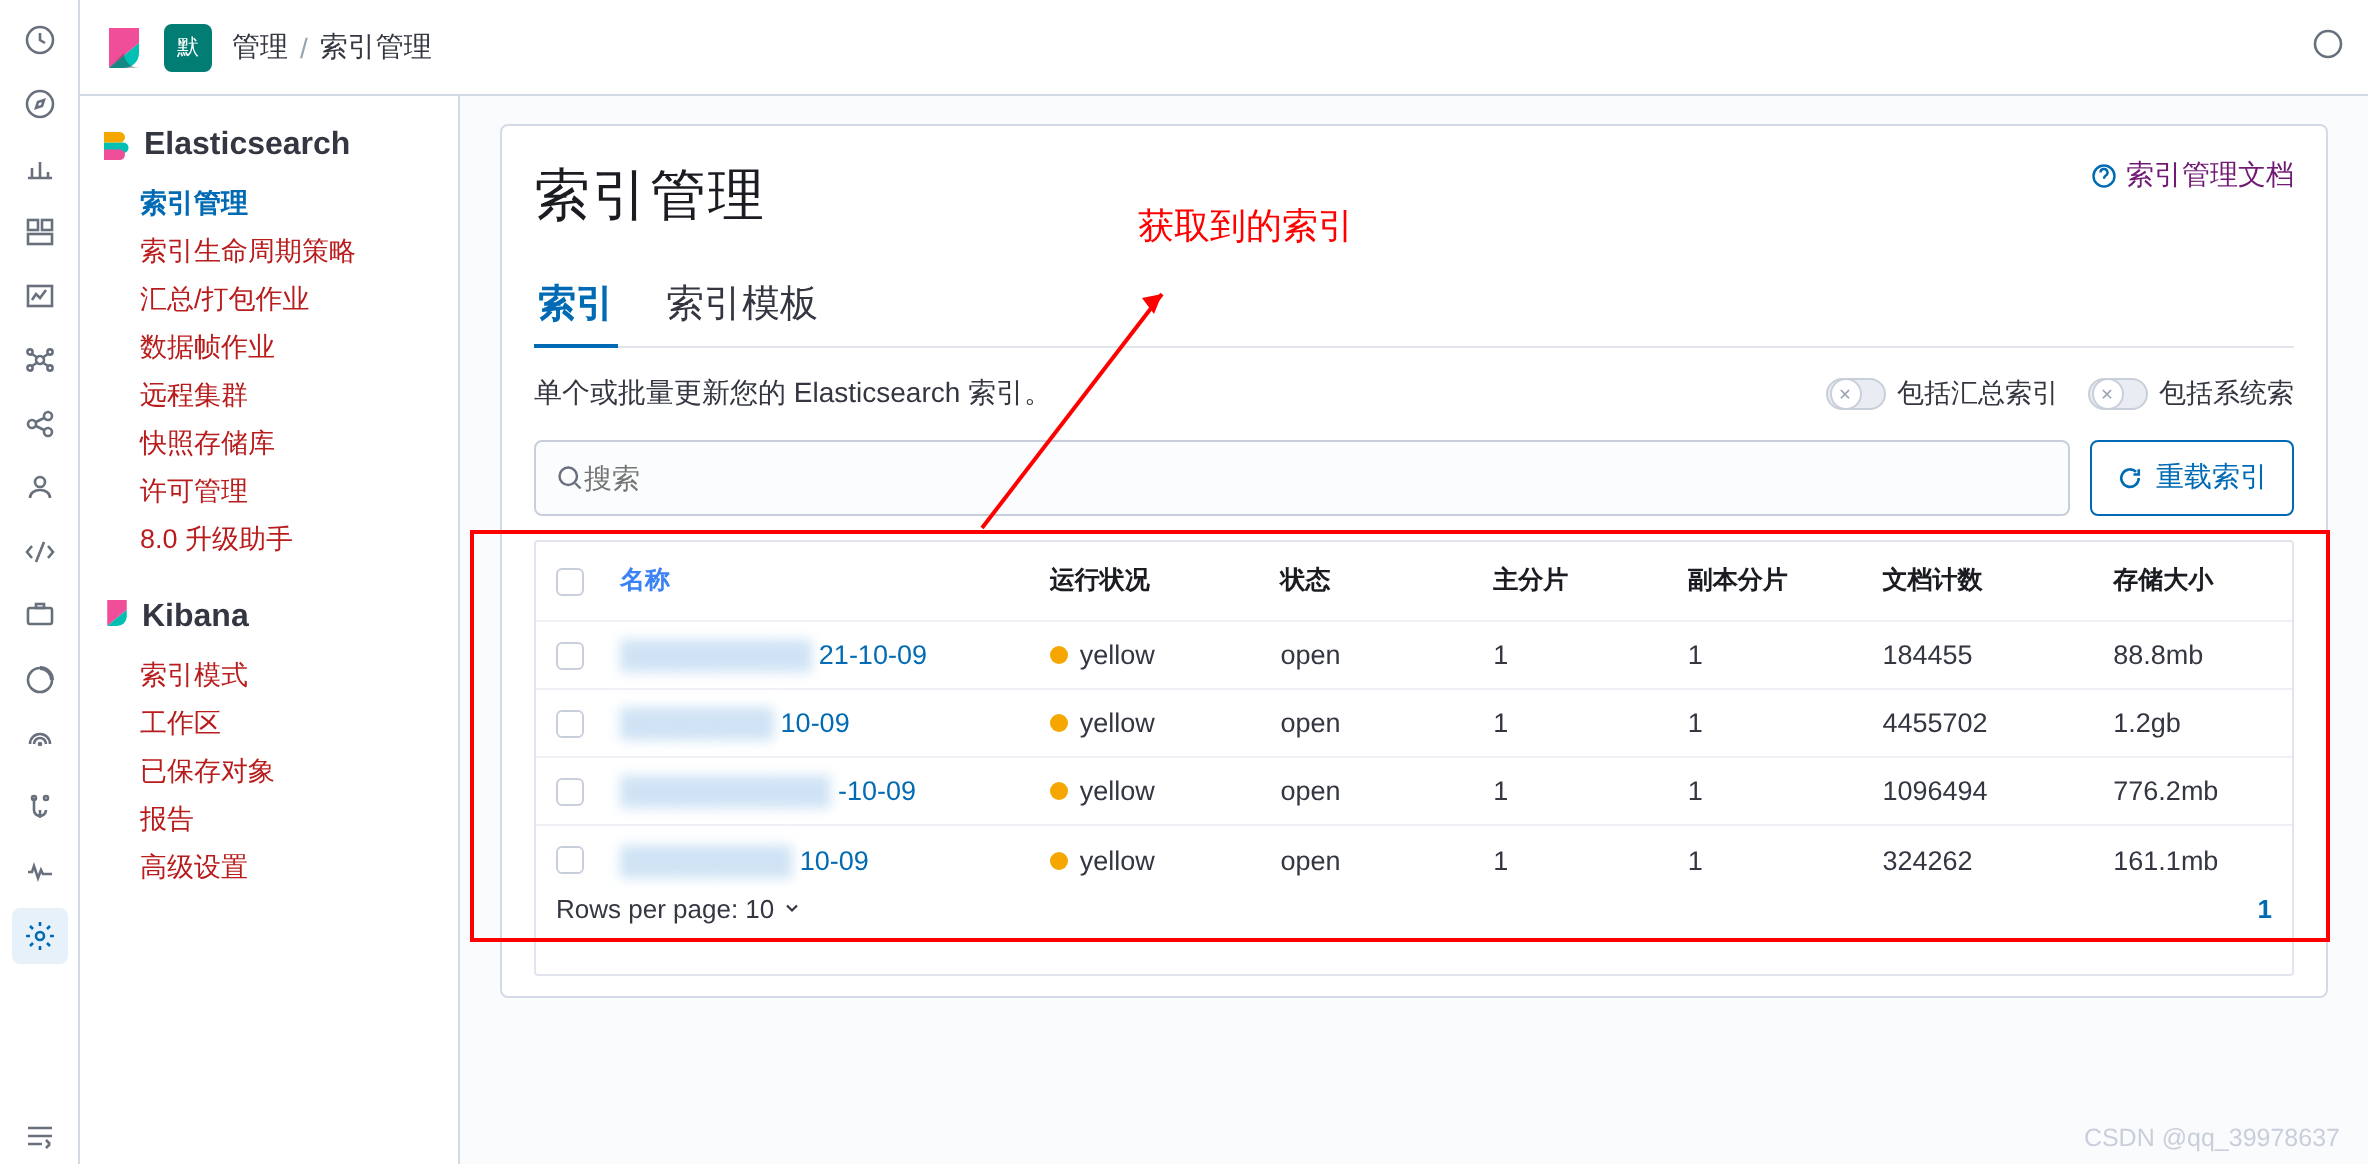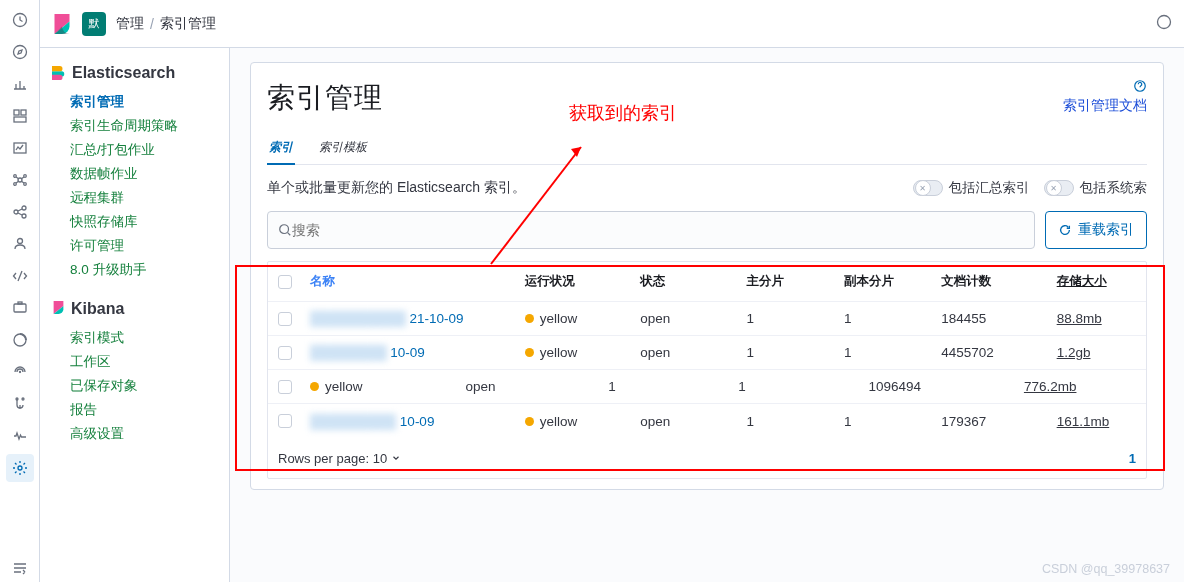--- a/index.html
+++ b/index.html
@@ -11,30 +11,30 @@
 .leftnav .spacer { flex:1; }
 .header { height: 48px; border-bottom: 1px solid #d3dae6; display:flex; align-items:center; padding: 0 12px; gap:10px;}
 .header .klogo { font-size:20px; font-weight:bold; display:flex;}
 .breadcrumb { color:#343741; font-size:14px; display:flex; gap:6px; align-items:center;}
 .breadcrumb .sep { color:#98a2b3;}
 .content { flex:1; display:flex; flex-direction:column; }
 .main { flex:1; display:flex;}
 .sidebar { width: 190px; padding: 16px 12px; border-right:1px solid #d3dae6; }
 .sb-section { margin-bottom: 18px;}
 .sb-title { font-weight:700; font-size:16px; display:flex; align-items:center; gap:6px; margin-bottom:8px;}
-.sb-item { font-size:13.5px; padding: 3px 0 3px 18px; color:#15803d; cursor:pointer; }
+.sb-item { font-size:13.5px; padding: 3px 0 3px 18px; color:#b91c1c; cursor:pointer; }
 .sb-item.active { color:#006bb4; font-weight:600;}
 .es-icon { width:14px; height:14px; display:inline-block;}
 .page { flex:1; padding: 14px 20px; background:#fafbfd; overflow:hidden;}
 .panel { background:#fff; border:1px solid #d3dae6; border-radius:4px; padding: 16px 16px 10px 16px; position:relative; }
 .page-head { display:flex; justify-content:space-between; align-items:flex-start; }
 .page-title { font-size:28px; font-weight:400; color:#1a1c21; letter-spacing:1px;}
-.doc-link { color:#1d4ed8; font-size:14px; display:flex; align-items:flex-end; gap:4px;flex-direction:column;}
+.doc-link { color:#701a75; font-size:14px; display:flex; align-items:center; gap:4px;}
 .tabs { display:flex; gap: 22px; margin-top: 14px; border-bottom:1px solid #e2e5ee;}
-.tab { padding: 8px 2px; font-size:12px; color:#343741; cursor:pointer; position:relative;font-style:italic;}
+.tab { padding: 8px 2px; font-size:19px; color:#343741; cursor:pointer; position:relative;}
 .tab.active { color:#006bb4; font-weight:600;}
 .tab.active::after { content:""; position:absolute; left:0; right:0; bottom:-1px; height:2px; background:#006bb4;}
 .subhead { display:flex; justify-content:space-between; align-items:center; margin-top:14px;}
 .subhead .desc { font-size:14px; color:#343741;}
 .switches { display:flex; gap:14px; align-items:center;}
 .switch { display:flex; align-items:center; gap:6px; font-size:13.5px; color:#343741;}
 .switch .sw { width:30px; height:16px; border-radius:10px; background:#e9edf3; border:1px solid #c9cfda; position:relative;}
 .switch .sw::after { content:"✕"; position:absolute; top:-1px; left:1px; width:14px; height:14px; background:#fff; border:1px solid #c9cfda; border-radius:50%; font-size:8px; display:flex; align-items:center; justify-content:center; color:#98a2b3;}
 .searchrow { display:flex; gap:10px; margin-top:14px;}
 .searchbox { flex:1; border:1px solid #c9cfda; border-radius:4px; display:flex; align-items:center; padding:0 10px; height:38px; background:#fbfcfd;}
@@ -47,23 +47,23 @@
 .trow:last-child { border-bottom:none;}
 .cell { padding: 0 8px;}
 .c-chk { width:34px; display:flex; justify-content:center;}
 .c-name { flex: 2.2; color:#006bb4;}
 .c-name .blur { filter: blur(3px); background:#cfe3f5; color:#cfe3f5; border-radius:2px; display:inline-block;}
 .c-status { flex:1.1; display:flex; align-items:center; gap:6px;}
 .c-state { flex:1;}
 .c-shard { flex:0.9;}
 .c-rep { flex:0.9;}
 .c-docs { flex:1.1;}
-.c-size { flex:0.9;text-decoration:underline;}
+.c-size { flex:0.9;}
 .dot { width:9px; height:9px; border-radius:50%; background:#f5a700;}
-.tfoot { display:flex; justify-content:space-between; align-items:center; height:40px; padding:0 10px; font-size:13px; color:#343741;}
+.tfoot { display:flex; justify-content:space-between; align-items:flex-start; height:40px; padding:0 10px; font-size:13px; color:#343741;}
 .pager { color:#006bb4; font-weight:600;}
 .annotation { position:absolute; color:#ff0000; font-size:18px; font-weight:400; pointer-events:none;}
 .arrow { position:absolute; pointer-events:none;}
 .redbox { position:absolute; border:2px solid #ff0000; pointer-events:none;}
 .chk { width:14px; height:14px; border:1px solid #c9cfda; border-radius:3px; background:#fff;}
 .watermark { position:absolute; right:14px; bottom:6px; color:#c9cfda; font-size:12.5px;}
 .topright { margin-left:auto; color:#69707d;}
 .kb-icon { display:inline-block;}
 </style>
 </head>
@@ -319,20 +319,21 @@
     <div class="cell c-state">open</div>
     <div class="cell c-shard">1</div>
     <div class="cell c-rep">1</div>
     <div class="cell c-docs">4455702</div>
     <div class="cell c-size">1.2gb</div>
                 </div>
                 <div class="trow">
     <div class="cell c-chk">
                     <span class="chk"></span>
                   </div>
+    <div class="cell c-name"><span class="blur">███████████</span> <span>-10-09</span></div>
     <div class="cell c-status">
                     <span class="dot"></span>
                     <span>yellow</span>
                   </div>
     <div class="cell c-state">open</div>
     <div class="cell c-shard">1</div>
     <div class="cell c-rep">1</div>
     <div class="cell c-docs">1096494</div>
     <div class="cell c-size">776.2mb</div>
                 </div>
@@ -341,21 +342,21 @@
                     <span class="chk"></span>
                   </div>
     <div class="cell c-name"><span class="blur">█████████</span> <span>10-09</span></div>
     <div class="cell c-status">
                     <span class="dot"></span>
                     <span>yellow</span>
                   </div>
     <div class="cell c-state">open</div>
     <div class="cell c-shard">1</div>
     <div class="cell c-rep">1</div>
-    <div class="cell c-docs">179367</div>
+    <div class="cell c-docs">324262</div>
     <div class="cell c-size">161.1mb</div>
                 </div>
               </div>
             <div class="tfoot">
               <div><span>Rows per page: 10</span> <svg width="10" height="10" viewBox="0 0 16 16" fill="none" stroke="currentColor" stroke-width="1.8">
                     <path d="M4 6l4 4 4-4"></path>
                   </svg></div>
               <div class="pager">1</div>
             </div>
           </div>

